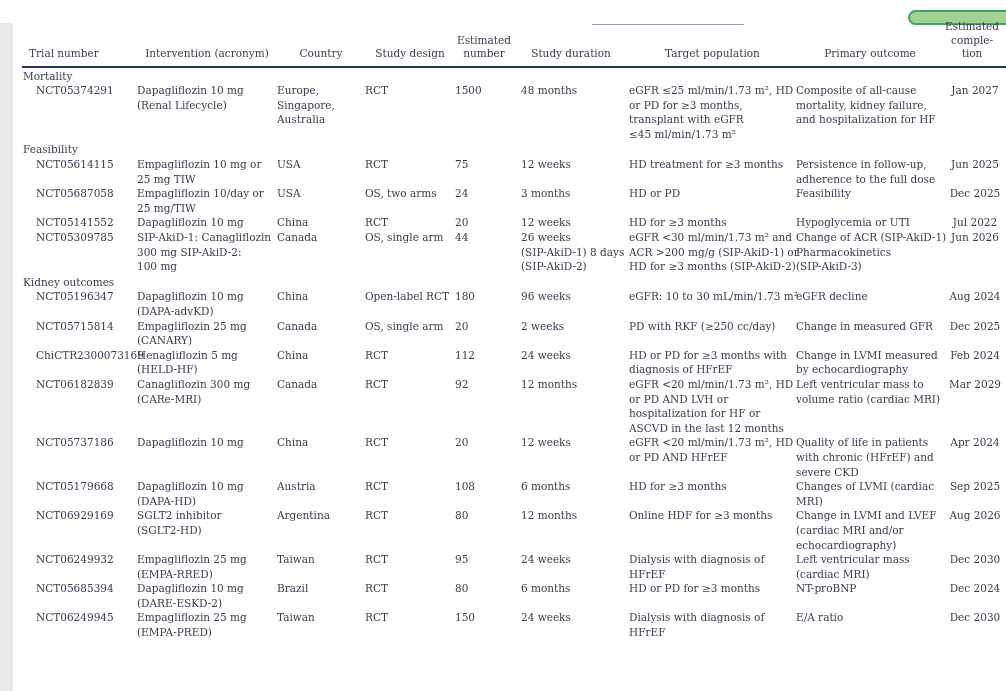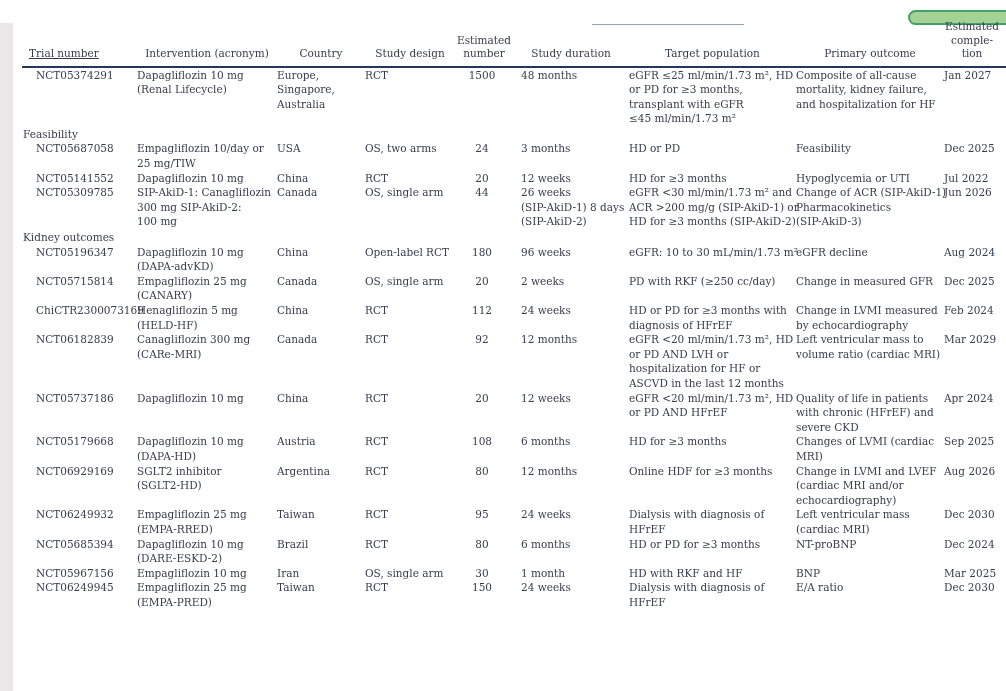--- a/index.html
+++ b/index.html
@@ -43,34 +43,34 @@
     font-size:10.5px;
   }
   thead th{
     font-weight:normal;
     vertical-align:bottom;
     line-height:13.5px;
     padding:0 0 5px 0;
     border-bottom:2.5px solid var(--rule);
     white-space:pre;
   }
-  thead th.al{text-align:left;padding-left:7px;text-decoration:underline;}
+  thead th.al{text-align:left;padding-left:7px;}
   thead th.ac{text-align:center;}
   thead th.c9{padding-right:6px;}
   tbody td{
     vertical-align:top;
     line-height:14.6px;
     white-space:pre;
     padding:0;
   }
   tr.section-row td{padding-left:1px;padding-top:1px;}
   tr.data-row td.c1{padding-left:14px;}
-  tr.data-row td.c5{text-align:center;padding-right:4px;}
+  tr.data-row td.c5{text-align:left;padding-right:4px;}
   tr.data-row td.c6{padding-left:8px;margin-top:24px;}
-  tr.data-row td.c9{text-align:left;padding-right:0;}
+  tr.data-row td.c9{text-align:center;padding-right:0;}
 </style>
 </head>
 <body>
 
 <div class="left-strip"></div>
 <div class="partial-rule"></div>
 <div class="highlight-box"></div>
 
 <div class="table-wrap">
   <table>
@@ -95,20 +95,23 @@
 number</th>
         <th class="ac">Study duration</th>
         <th class="ac">Target population</th>
         <th class="ac">Primary outcome</th>
         <th class="ac c9">Estimated
 comple-
 tion</th>
       </tr>
     </thead>
     <tbody>
+  <tr class="section-row">
+    <td colspan="9">Mortality</td>
+  </tr>
 
   <tr class="data-row">
     <td class="c1">NCT05374291</td>
     <td class="c2">Dapagliflozin 10 mg
 (Renal Lifecycle)</td>
     <td class="c3">Europe,
 Singapore,
 Australia</td>
     <td class="c4">RCT</td>
     <td class="c5">1500</td>
@@ -120,20 +123,33 @@
     <td class="c8">Composite of all-cause
 mortality, kidney failure,
 and hospitalization for HF</td>
     <td class="c9">Jan 2027</td>
   </tr>
 
   <tr class="section-row">
     <td colspan="9">Feasibility</td>
   </tr>
 
+  <tr class="data-row">
+    <td class="c1">NCT05614115</td>
+    <td class="c2">Empagliflozin 10 mg or
+25 mg TIW</td>
+    <td class="c3">USA</td>
+    <td class="c4">RCT</td>
+    <td class="c5">75</td>
+    <td class="c6">12 weeks</td>
+    <td class="c7">HD treatment for ≥3 months</td>
+    <td class="c8">Persistence in follow-up,
+adherence to the full dose</td>
+    <td class="c9">Jun 2025</td>
+  </tr>
 
   <tr class="data-row">
     <td class="c1">NCT05687058</td>
     <td class="c2">Empagliflozin 10/day or
 25 mg/TIW</td>
     <td class="c3">USA</td>
     <td class="c4">OS, two arms</td>
     <td class="c5">24</td>
     <td class="c6">3 months</td>
     <td class="c7">HD or PD</td>
@@ -301,31 +317,20 @@
 (DARE-ESKD-2)</td>
     <td class="c3">Brazil</td>
     <td class="c4">RCT</td>
     <td class="c5">80</td>
     <td class="c6">6 months</td>
     <td class="c7">HD or PD for ≥3 months</td>
     <td class="c8">NT-proBNP</td>
     <td class="c9">Dec 2024</td>
   </tr>
 
-  <tr class="data-row">
-    <td class="c1">NCT05967156</td>
-    <td class="c2">Empagliflozin 10 mg</td>
-    <td class="c3">Iran</td>
-    <td class="c4">OS, single arm</td>
-    <td class="c5">30</td>
-    <td class="c6">1 month</td>
-    <td class="c7">HD with RKF and HF</td>
-    <td class="c8">BNP</td>
-    <td class="c9">Mar 2025</td>
-  </tr>
 
 
   <tr class="data-row">
     <td class="c1">NCT06249945</td>
     <td class="c2">Empagliflozin 25 mg
 (EMPA-PRED)</td>
     <td class="c3">Taiwan</td>
     <td class="c4">RCT</td>
     <td class="c5">150</td>
     <td class="c6">24 weeks</td>

